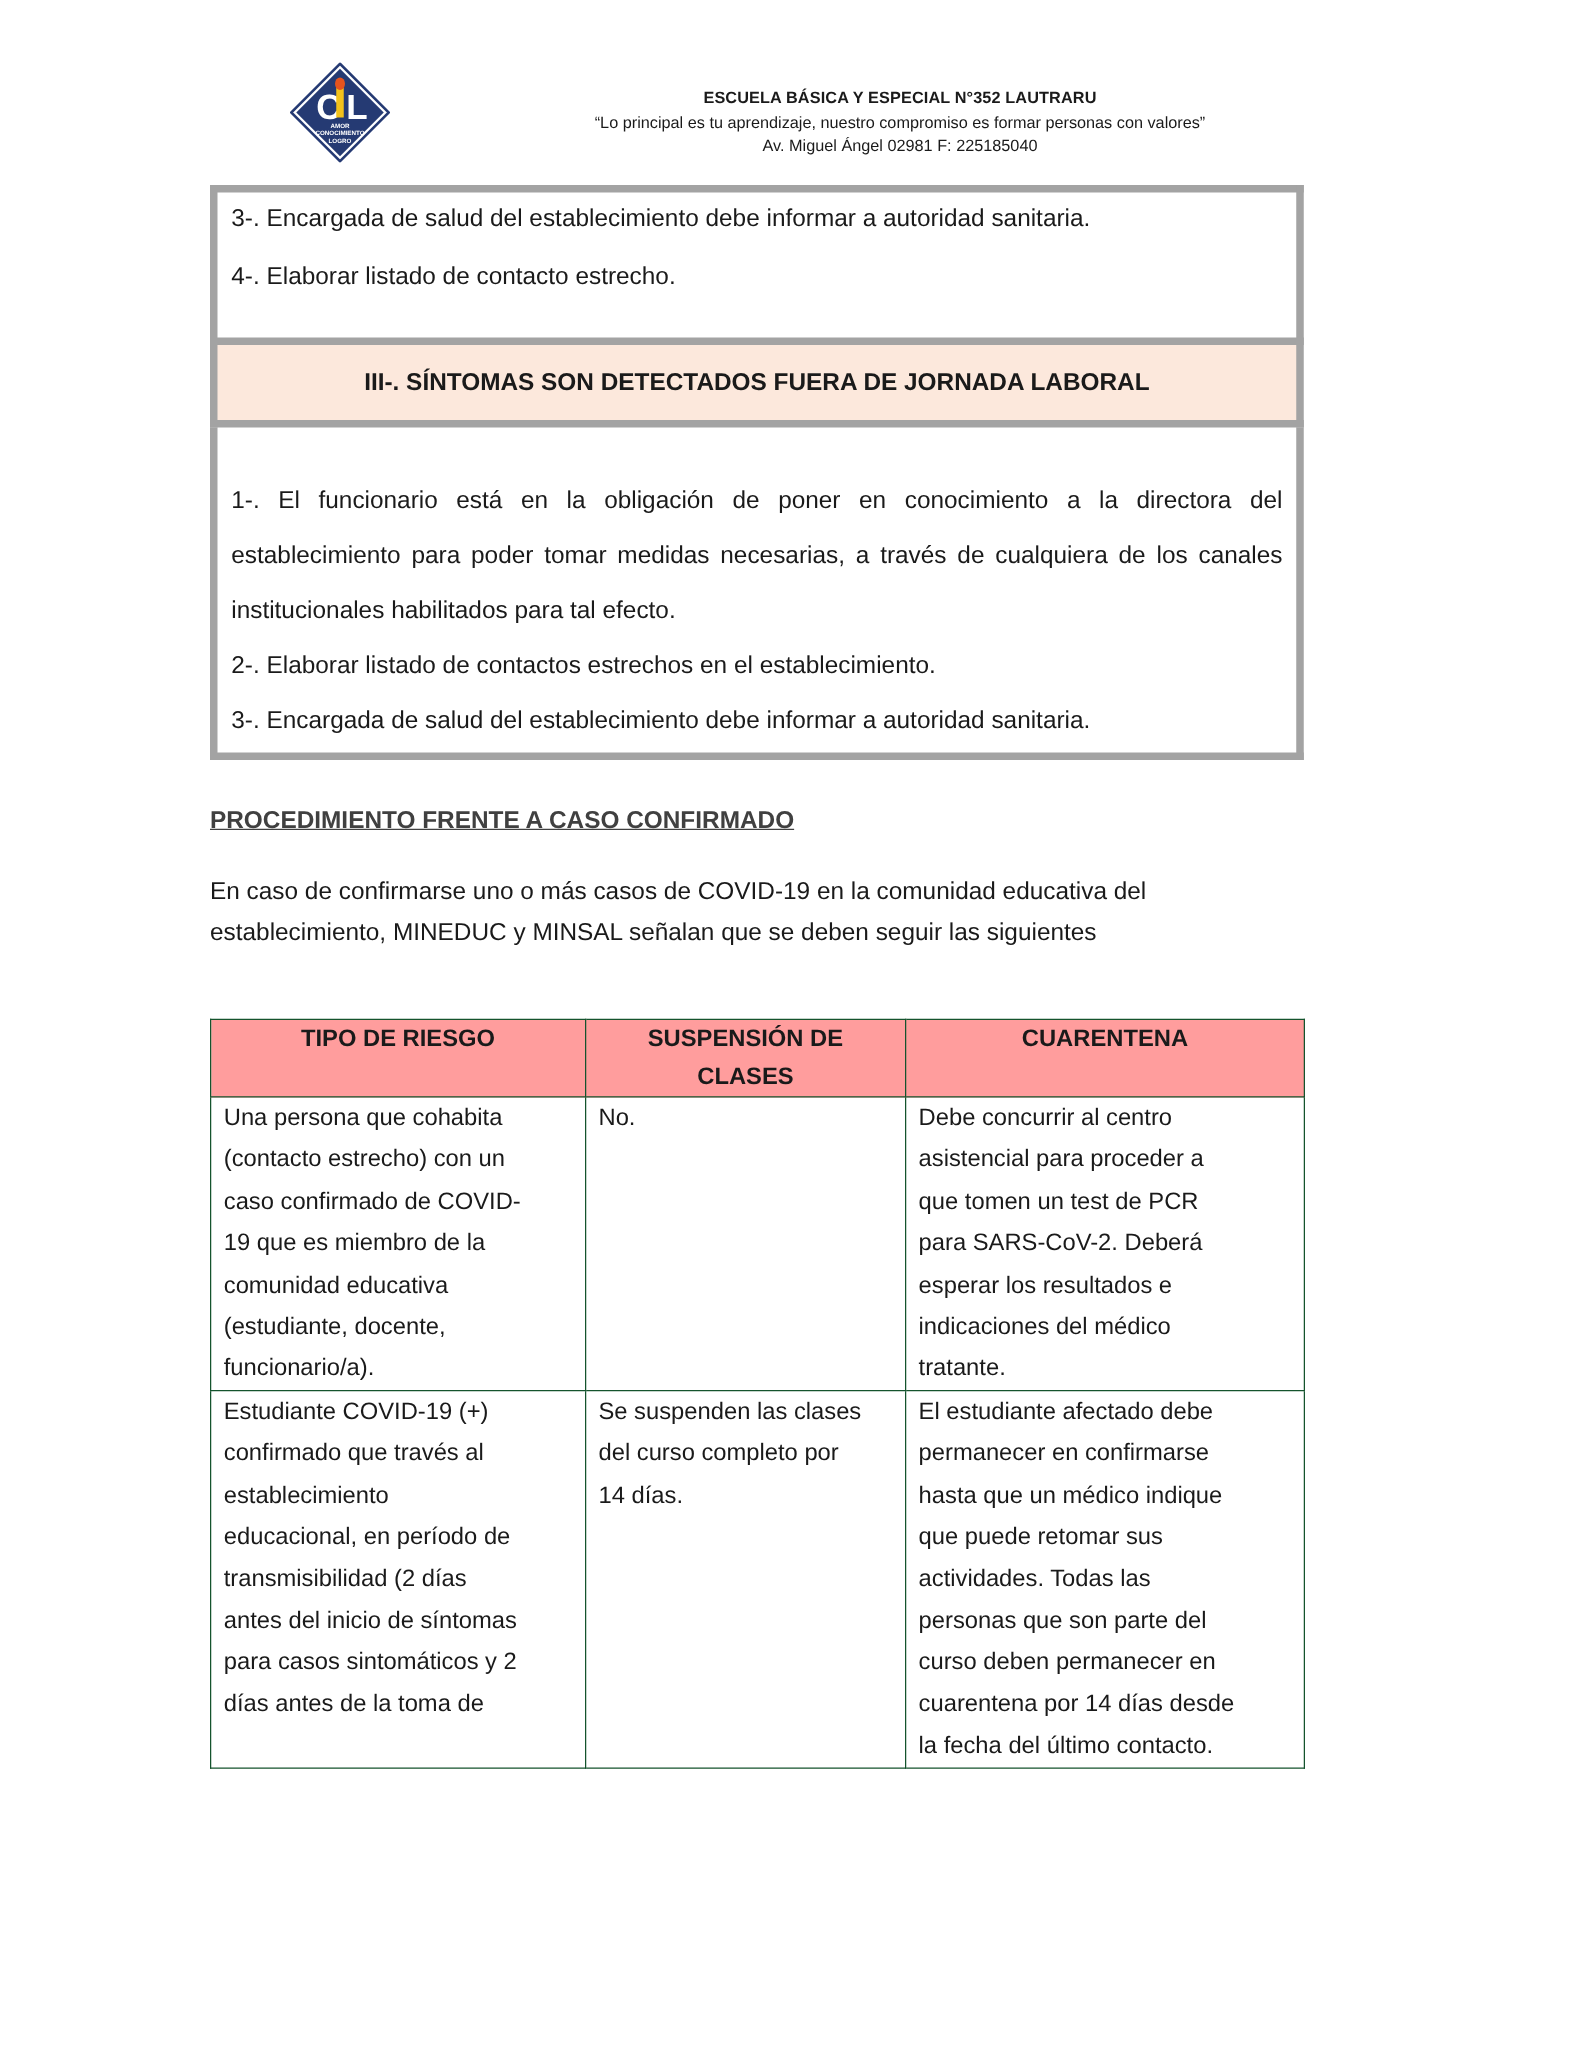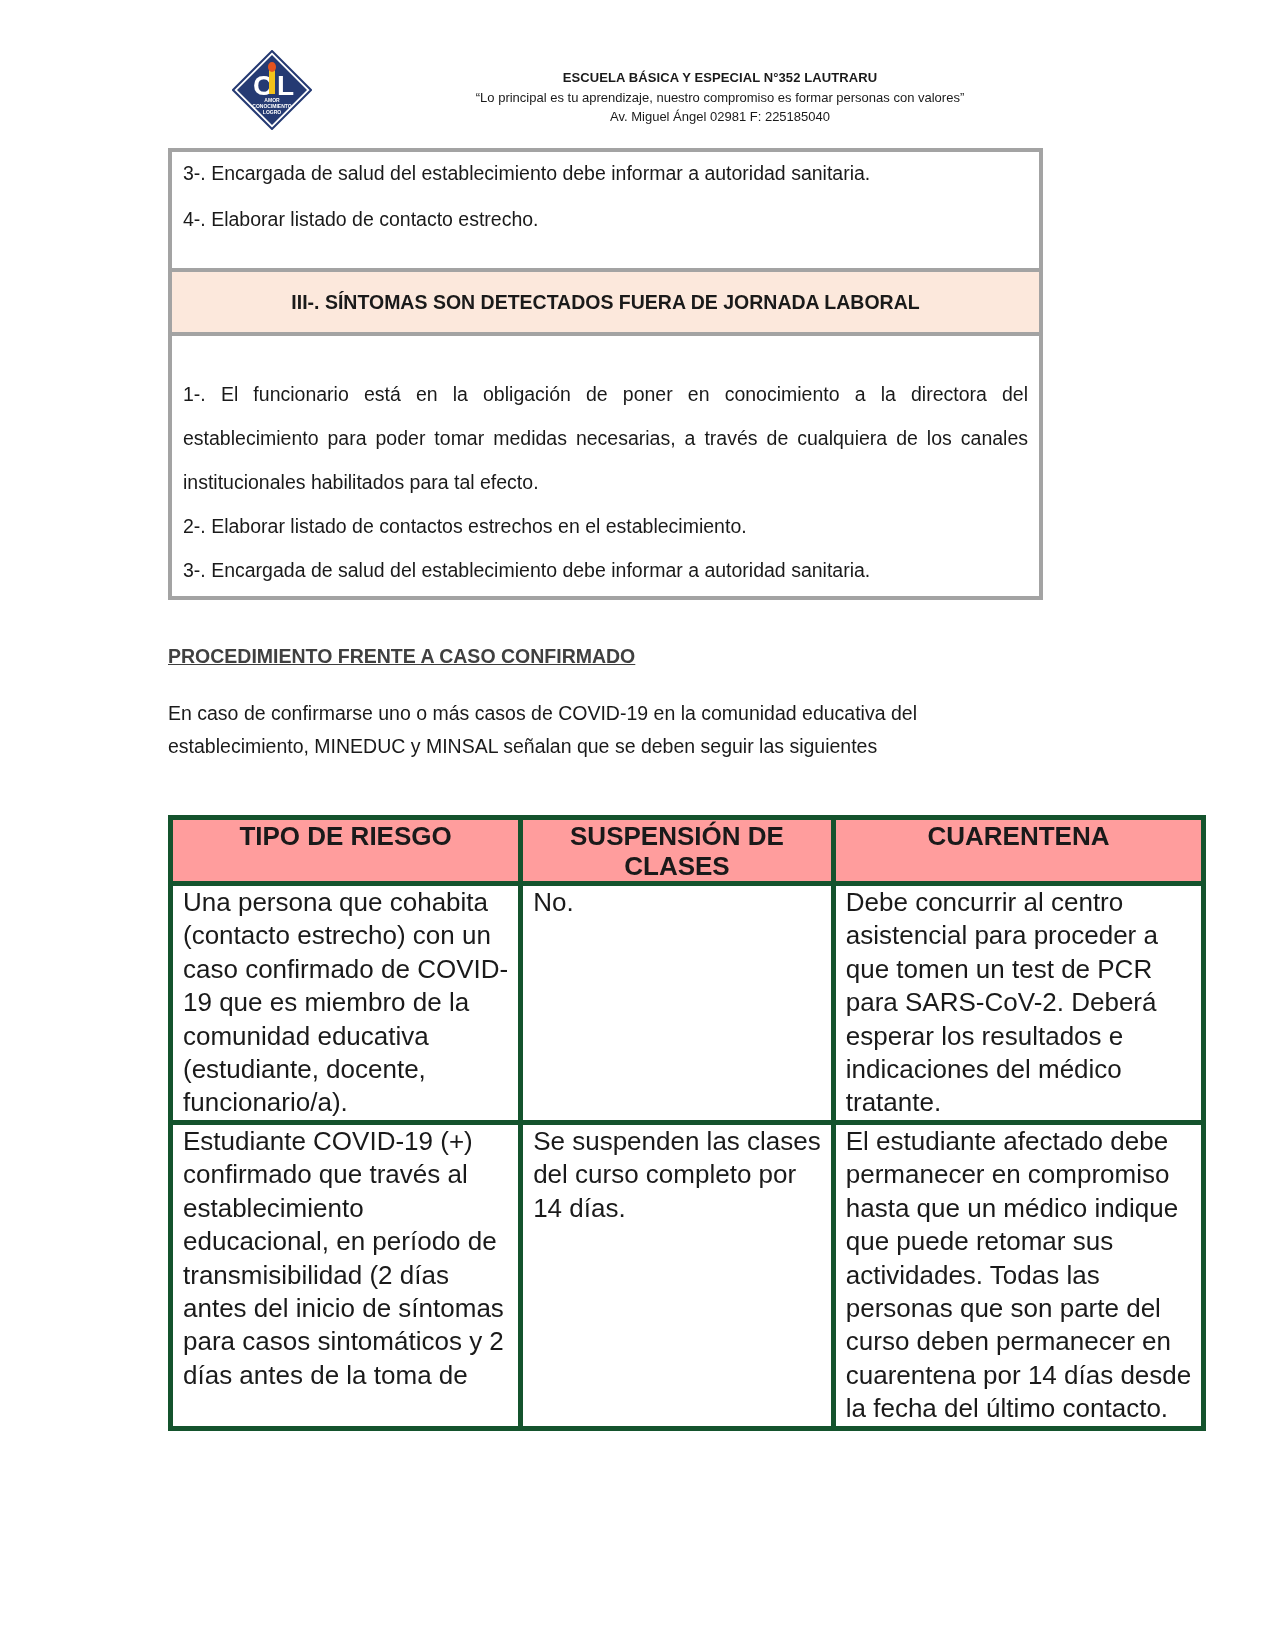--- a/index.html
+++ b/index.html
@@ -10,41 +10,41 @@
   .logo { position: absolute; left: 232px; top: 50px; width: 80px; height: 80px; }
   .school-name { position: absolute; left: 470px; top: 70px; width: 500px; text-align: center;
                  font-size: 13px; font-weight: bold; letter-spacing: 0.1px; }
   .school-motto { position: absolute; left: 420px; top: 90px; width: 600px; text-align: center;
                   font-size: 13px; }
   .school-address { position: absolute; left: 470px; top: 109px; width: 500px; text-align: center;
                     font-size: 13px; }
 
   
   .box-table { position: absolute; left: 168px; width: 875px; border-collapse: collapse; }
-  .box-table td { border: 4px solid #a3a3a3; padding: 0 11px; font-size: 19.5px; vertical-align: top; }
+  .box-table td { border: 6px solid #a3a3a3; padding: 0 11px; font-size: 19.5px; vertical-align: top; }
   .top-table { top: 148px; }
   .line { display: block; }
   .cell-prev { height: 116px; }
   .cell-prev .line { line-height: 22px; margin-top: 10px; }
   .cell-prev .line + .line { margin-top: 24px; }
   .section-header { background: #fce8dc; height: 60px; text-align: center; font-weight: bold;
                     vertical-align: middle !important; font-size: 19.5px; }
   .cell-body { height: 260px; }
   .cell-body .para { text-align: justify; line-height: 44px; margin-top: 36px; }
   .cell-body .line2 { line-height: 44px; }
 
   
   .proc-title { position: absolute; left: 168px; top: 645px; width: 875px; 
                 color: #404040; font-weight: bold; font-size: 19.5px; text-decoration: underline; }
   .intro { position: absolute; left: 168px; top: 697px; width: 870px; font-size: 19.5px;
            line-height: 33px; }
 
   
   .risk-table { position: absolute; left: 168px; top: 815px; width: 876px; border-collapse: collapse; }
-  .risk-table th, .risk-table td { border: 5px solid #14532d; font-size: 26px; text-align: left;
+  .risk-table th, .risk-table td { border: 1px solid #14532d; font-size: 19px; text-align: left;
                                    vertical-align: top; line-height: 33.4px; }
   .risk-table th { background: #ff9d9d; text-align: center; font-weight: bold; line-height: 30px;
                    padding: 1px 8px 0 8px; height: 57px; }
   .risk-table td { padding: 0 10px; }
   .col1 { width: 278px; }
   .col2 { width: 235px; }
   .col3 { width: 297px; }
   .row1 td { height: 234px; }
   .row2 td { height: 300px; }
   .cellline { display: block; white-space: nowrap; }
@@ -146,21 +146,21 @@
           <span class="cellline">para casos sintomáticos y 2</span>
           <span class="cellline">días antes de la toma de</span>
         </td>
       <td>
           <span class="cellline">Se suspenden las clases</span>
           <span class="cellline">del curso completo por</span>
           <span class="cellline">14 días.</span>
         </td>
       <td>
           <span class="cellline">El estudiante afectado debe</span>
-          <span class="cellline">permanecer en compromiso</span>
+          <span class="cellline">permanecer en confirmarse</span>
           <span class="cellline">hasta que un médico indique</span>
           <span class="cellline">que puede retomar sus</span>
           <span class="cellline">actividades. Todas las</span>
           <span class="cellline">personas que son parte del</span>
           <span class="cellline">curso deben permanecer en</span>
           <span class="cellline">cuarentena por 14 días desde</span>
           <span class="cellline">la fecha del último contacto.</span>
         </td>
     </tr>
   </tbody>

